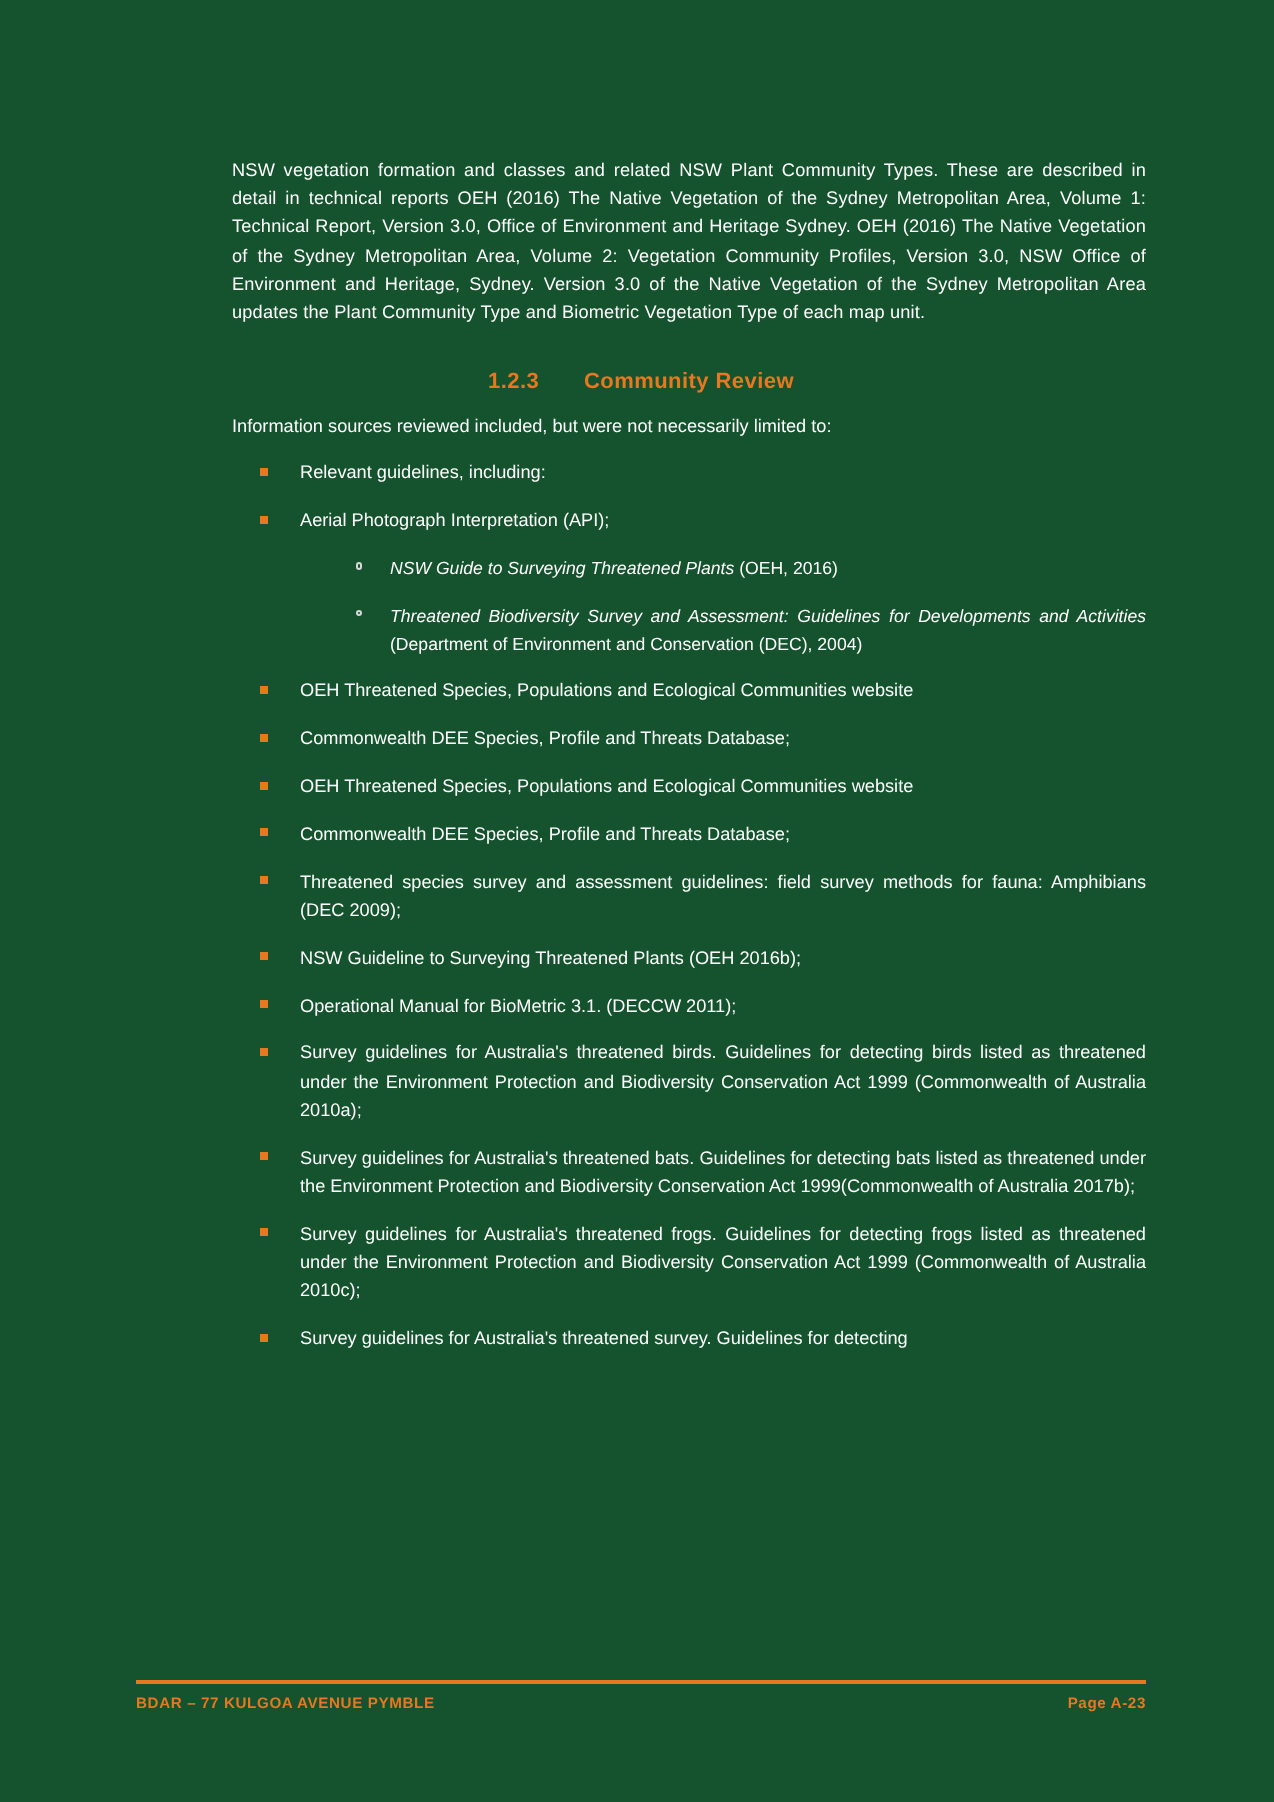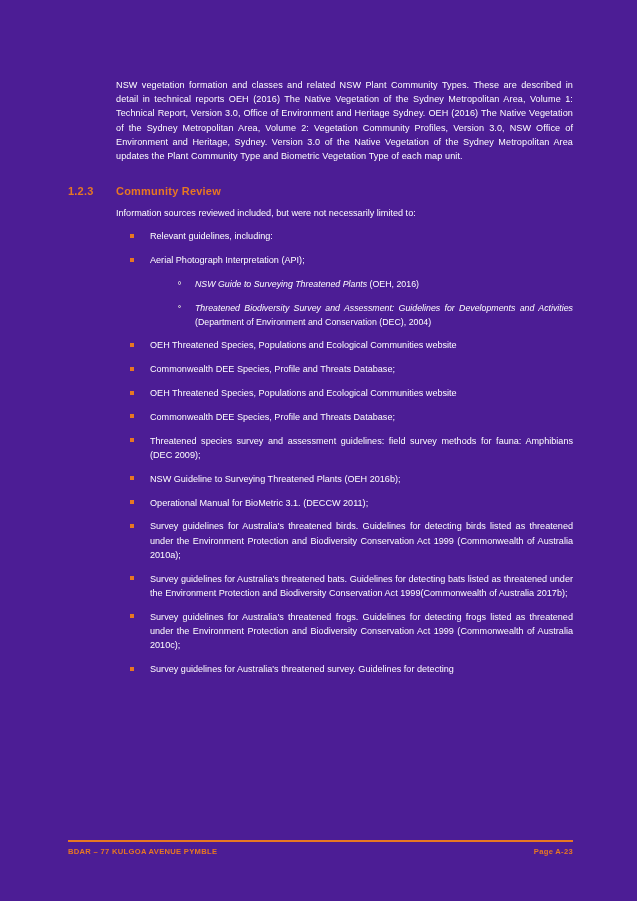--- a/index.html
+++ b/index.html
@@ -15,21 +15,21 @@
     overflow: hidden;
     position: relative;
   }
 
   .page {
     position: absolute;
     left: 0;
     top: 0;
     width: 637px;
     height: 901px;
-    background: #4c1d95;
+    background: #14532d;
     box-sizing: border-box;
   }
 
   .content {
     position: absolute;
     left: 68px;
     top: 78px;
     width: 505px;
   }
 
@@ -42,20 +42,21 @@
     margin: 0 0 10px 0;
     padding-left: 48px;
     letter-spacing: 0.01em;
   }
 
   
   .heading-row {
     display: flex;
     align-items: baseline;
     margin: 22px 0 9px 0;
+    justify-content: center;
   }
   .heading-num {
     color: #E87722;
     font-size: 11px;
     font-weight: bold;
     width: 48px;
     flex: 0 0 48px;
     letter-spacing: 0.02em;
   }
   .heading-text {

